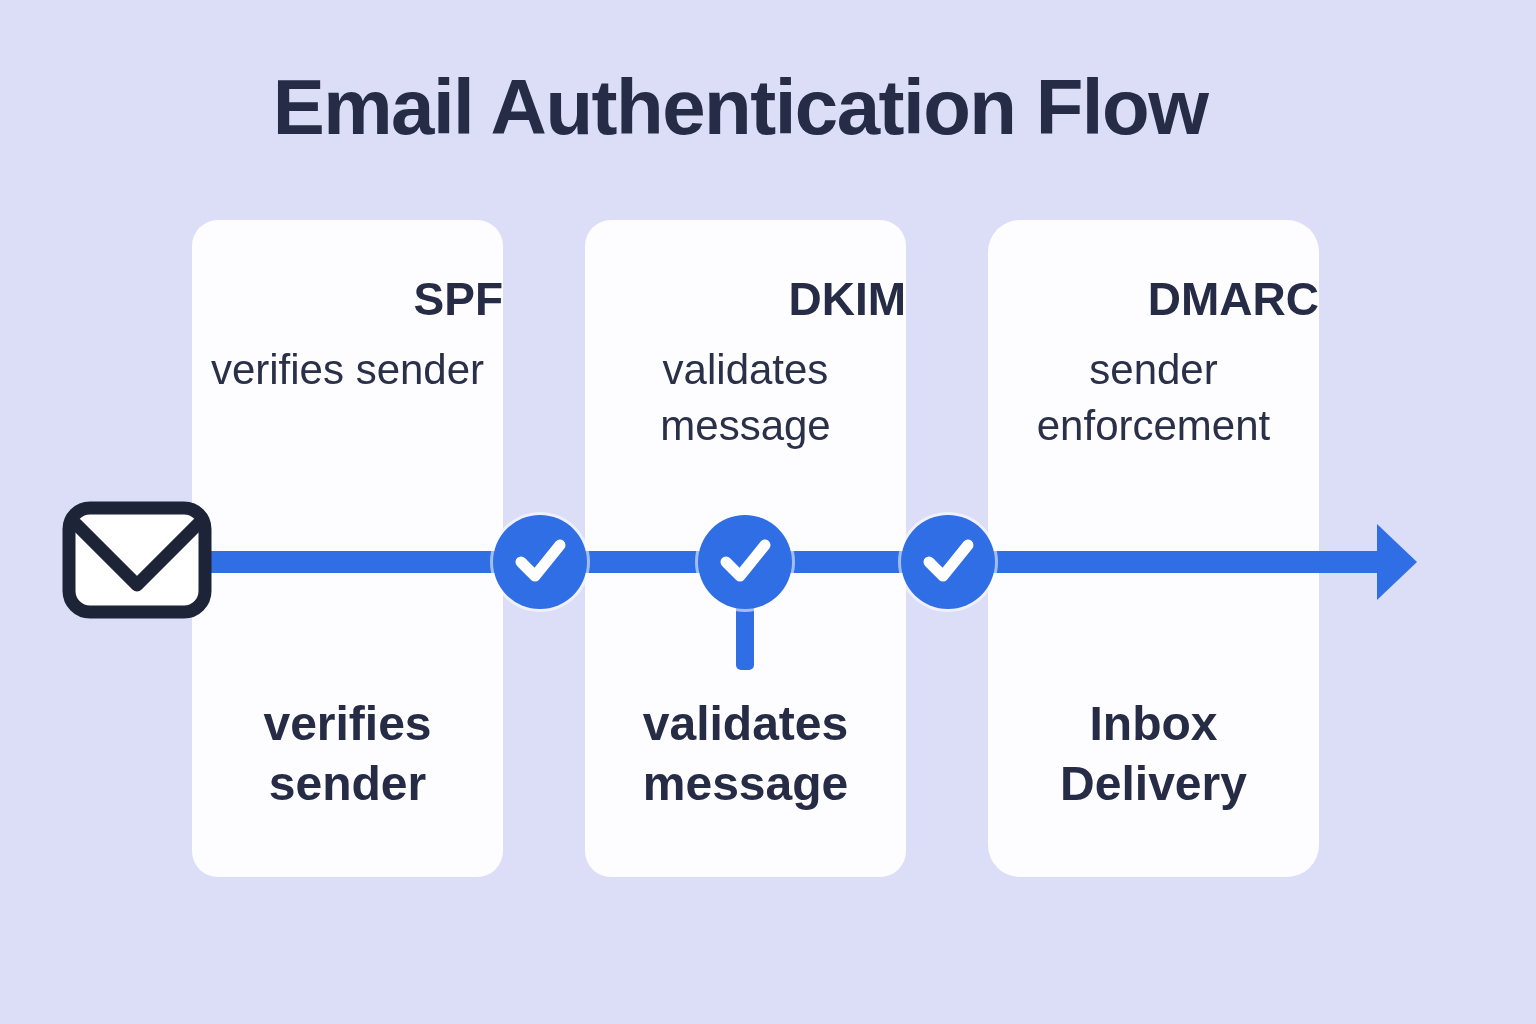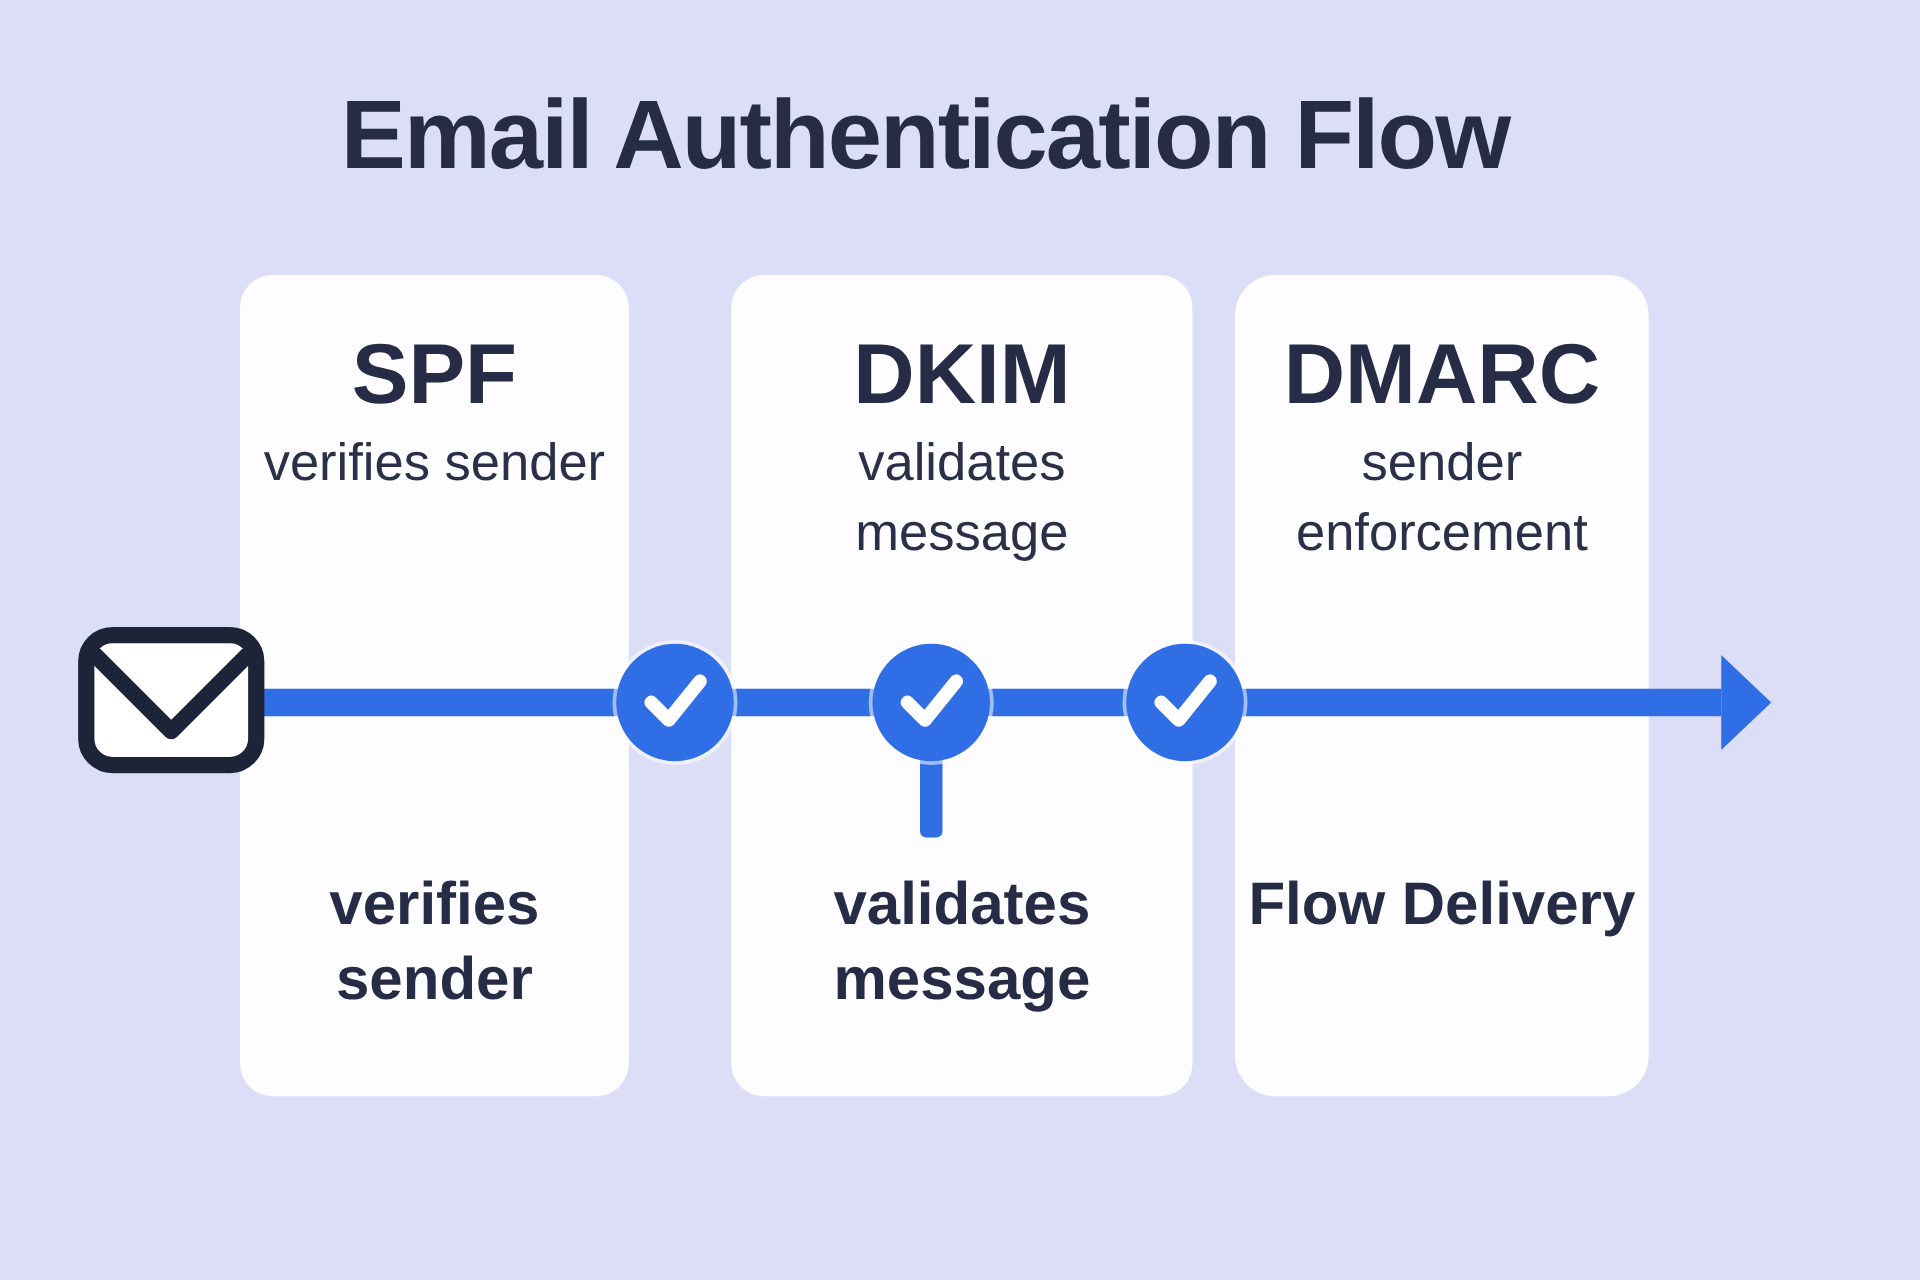--- a/index.html
+++ b/index.html
@@ -22,27 +22,27 @@
     color:#262c45;
   }
 
   
   .card {
     position:absolute; top:220px; height:657px;
     background:#fdfdff; border-radius:26px;
     z-index:1;
   }
   .card-spf   { left:192px; width:311px; }
-  .card-dkim  { left:585px; width:321px;padding-left:48px; }
+  .card-dkim  { left:585px; width:321px; }
   .card-dmarc { left:988px; width:331px;border-radius:32px; }
 
   .card-heading {
     position:absolute; top:44px; left:0; width:100%;
-    text-align:center;
-    font-size:68px; font-weight:700; line-height:70px;
+    text-align:right;
+    font-size:46px; font-weight:700; line-height:70px;
     color:#262c45;
   }
   .card-sub {
     position:absolute; top:122px; left:0; width:100%;
     padding:0 14px; box-sizing:border-box;
     text-align:center;
     font-size:42px; font-weight:400; line-height:56px;
     color:#2a3048;
   }
   .card-result {
@@ -112,21 +112,21 @@
 
   <div class="card card-dkim">
     <div class="card-heading">DKIM</div>
     <div class="card-sub">validates message</div>
     <div class="card-result">validates message</div>
   </div>
 
   <div class="card card-dmarc">
     <div class="card-heading">DMARC</div>
     <div class="card-sub">sender enforcement</div>
-    <div class="card-result">Flow Delivery</div>
+    <div class="card-result">Inbox Delivery</div>
   </div>
 
   <div class="flow-line"></div>
   <div class="stem"></div>
   <div class="arrow-head"></div>
 
   <div class="checkpoint checkpoint-1">
     <span>
       <svg width="94" height="94" viewBox="0 0 94 94">
         <path d="M28 49 L42 63 L67 32" fill="none" stroke="#ffffff" stroke-width="11" stroke-linecap="round" stroke-linejoin="round"></path>

